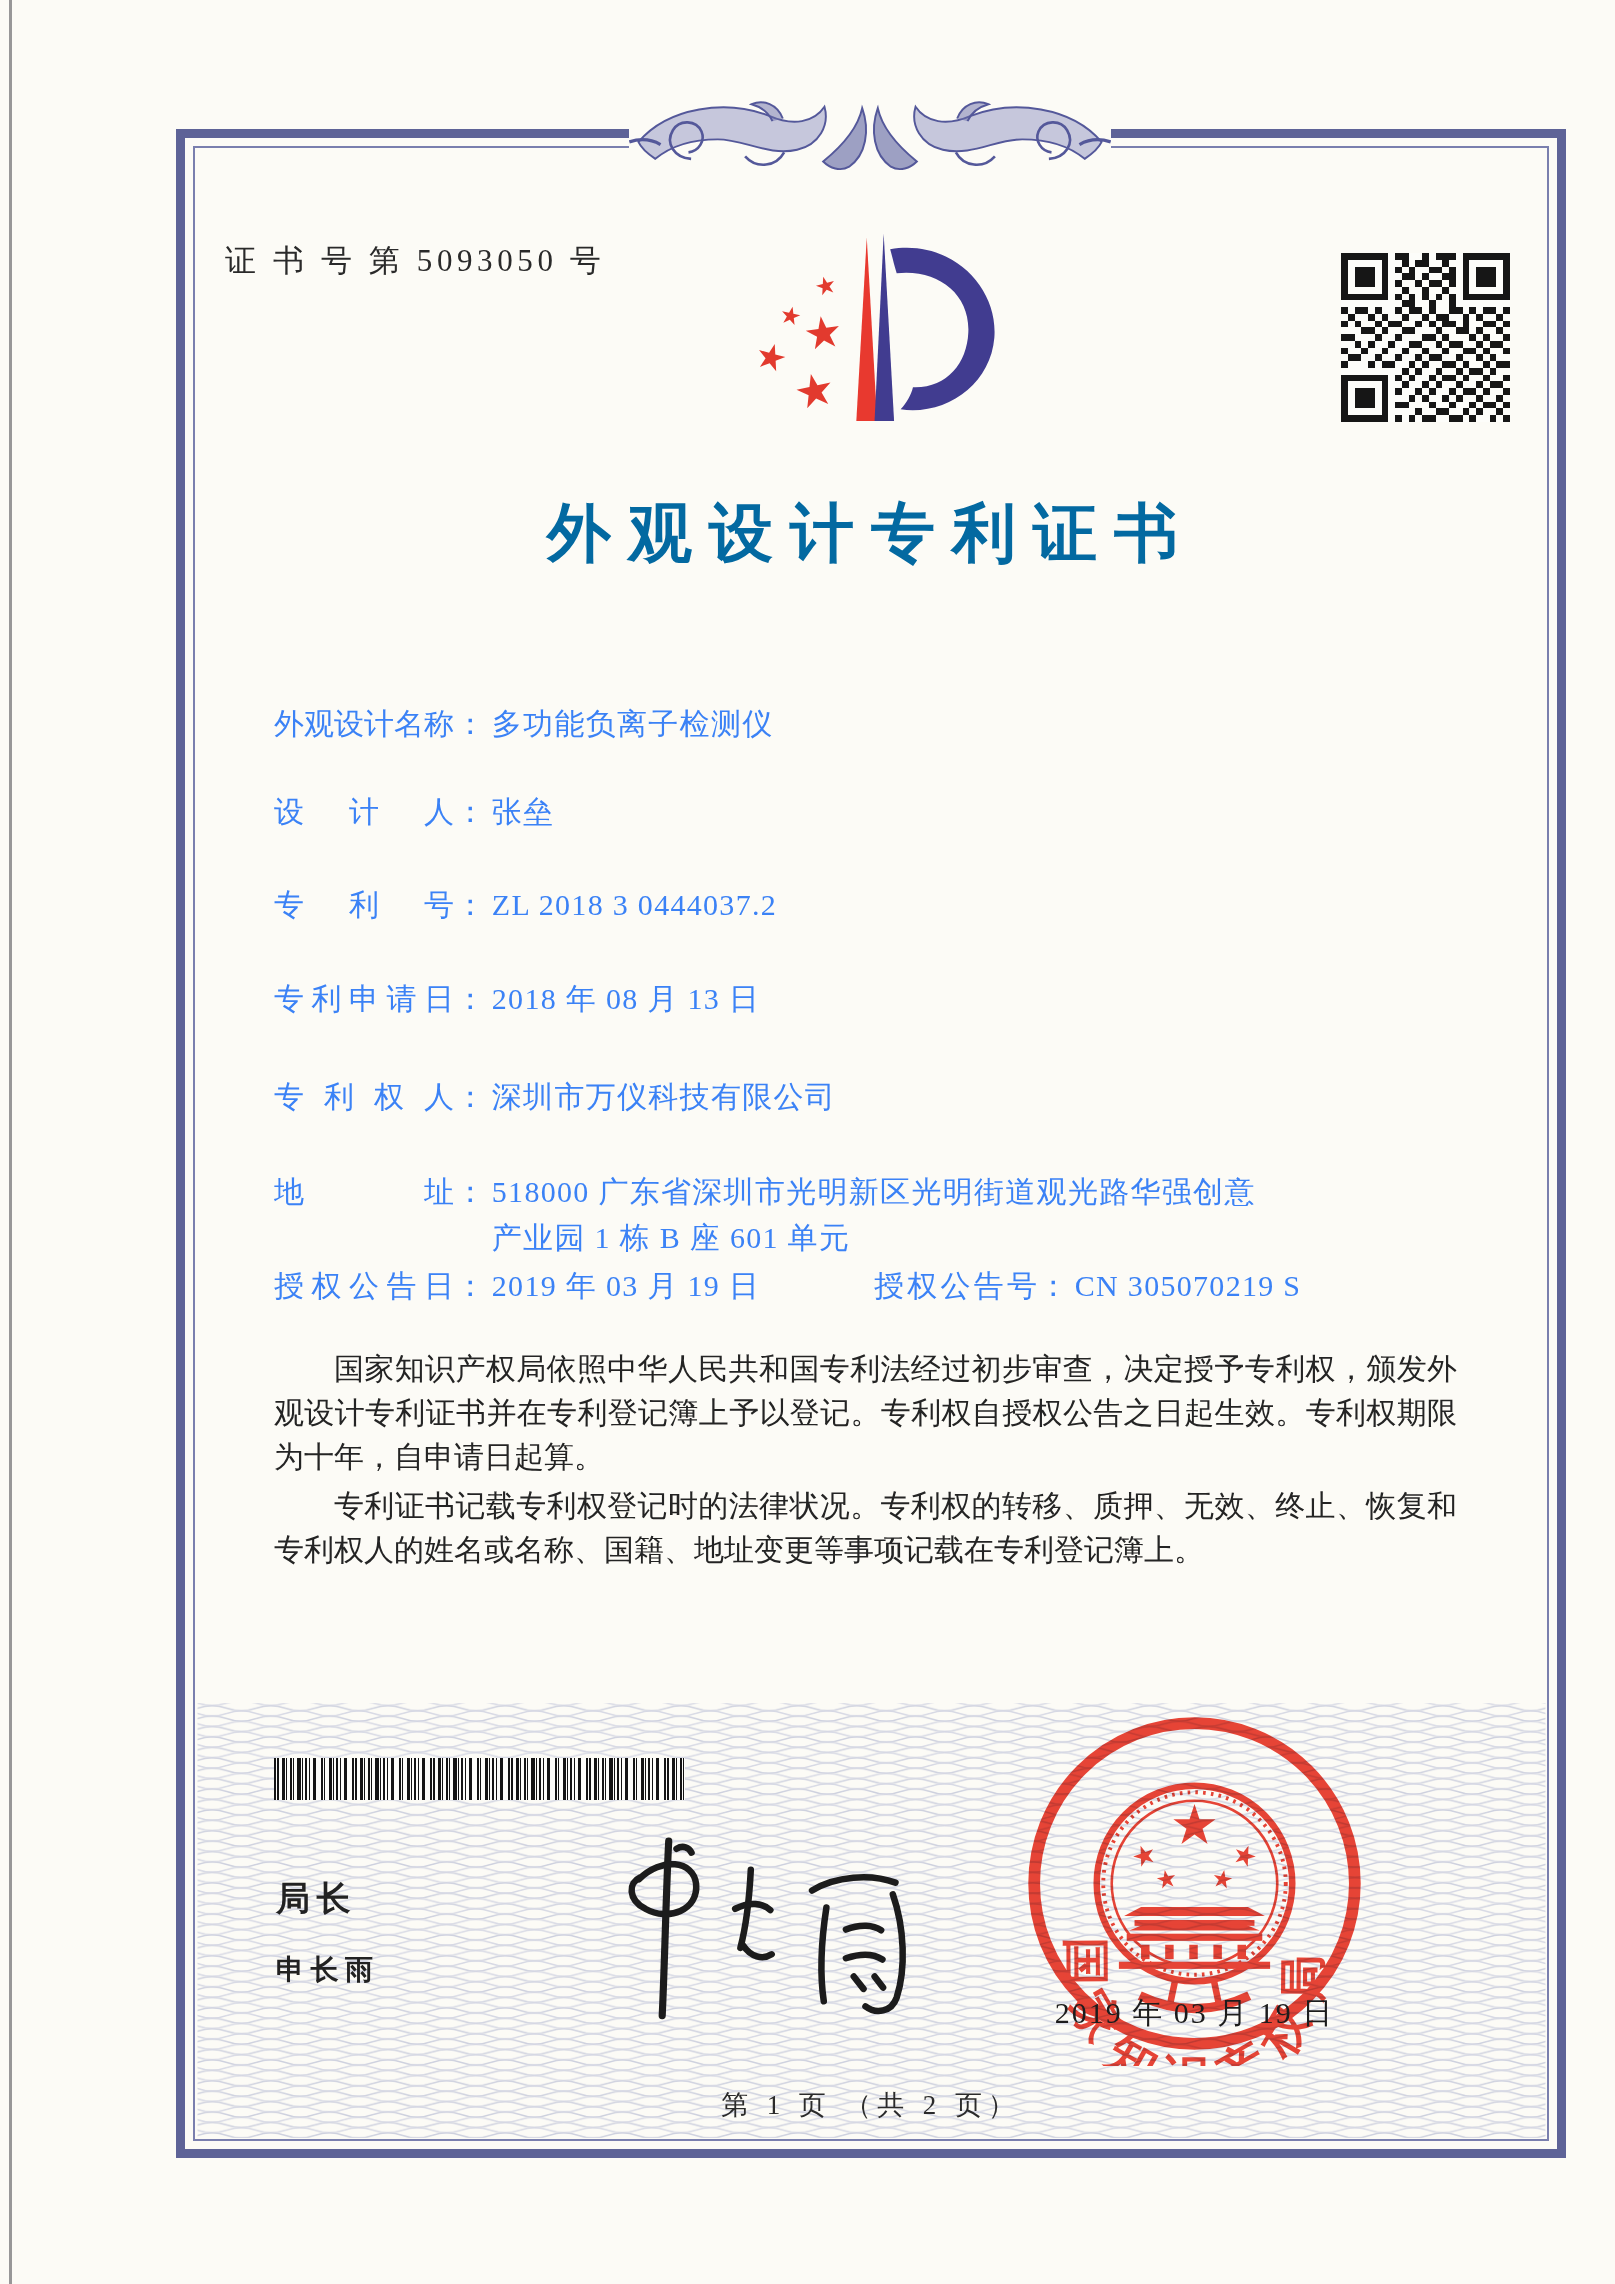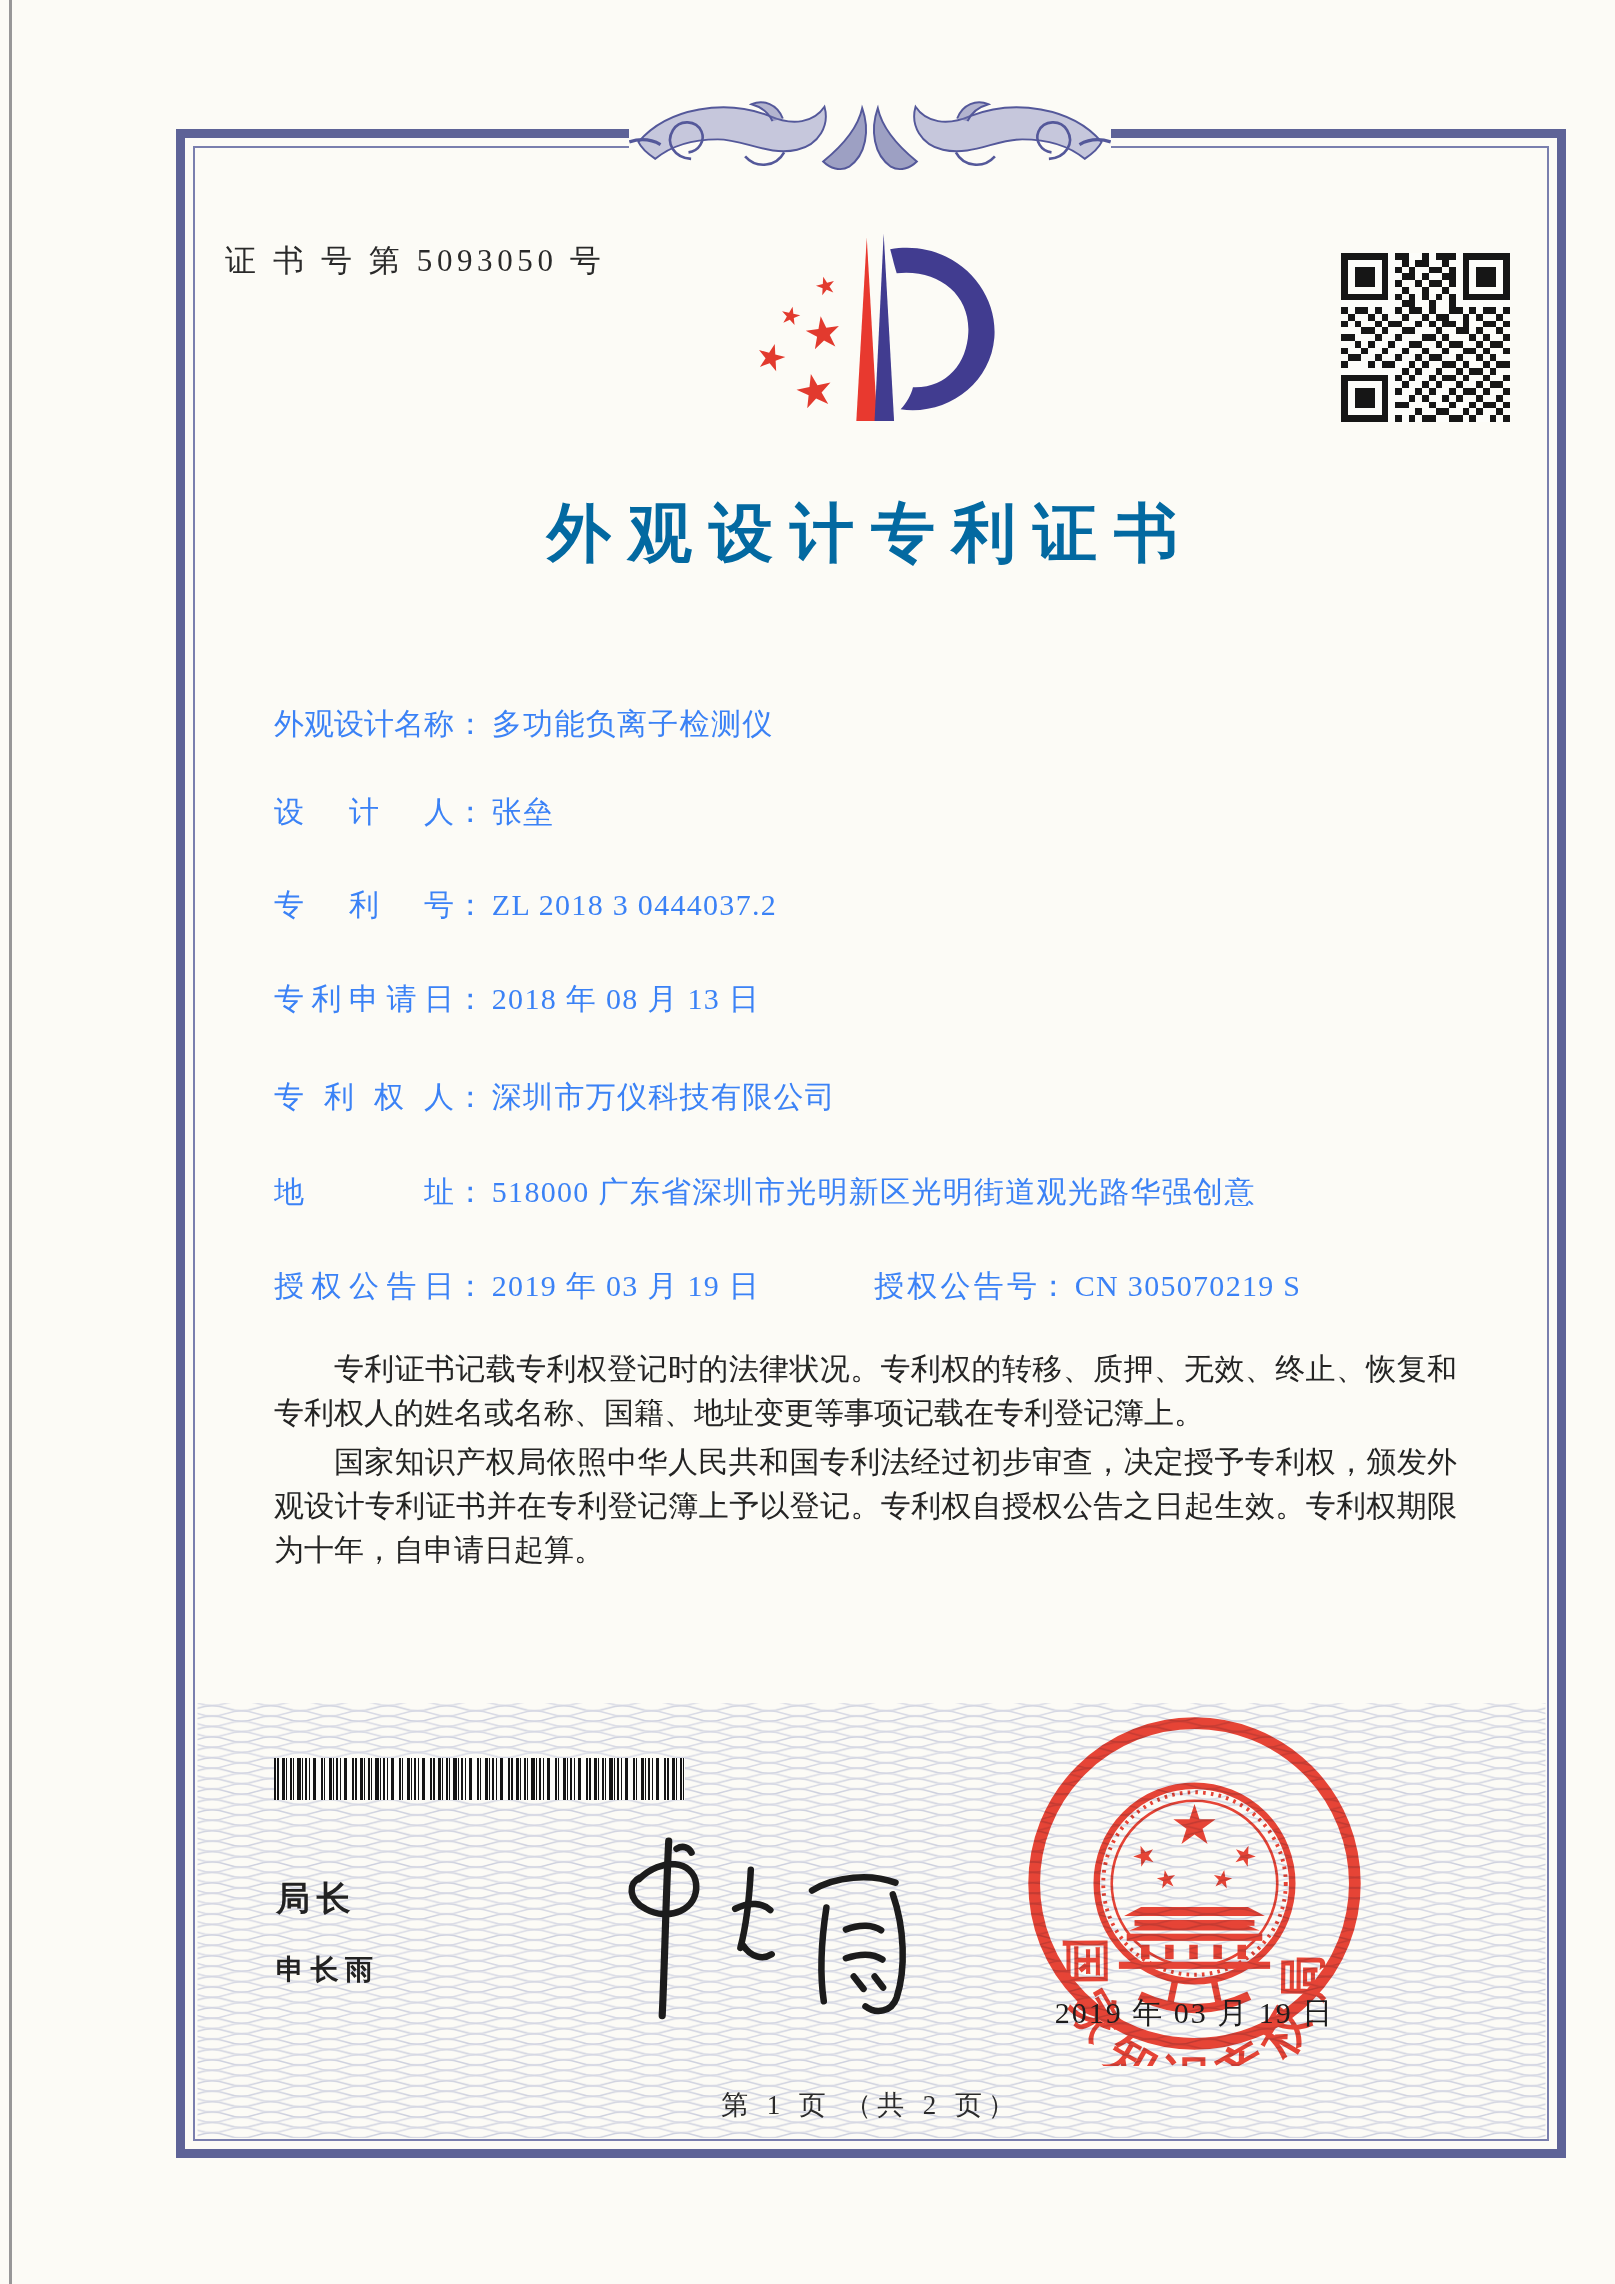--- a/index.html
+++ b/index.html
@@ -143,36 +143,37 @@
   <div class="frow" style="top:1077px">
     <span class="flabel">专利权人</span>
       <span class="fcolon">：</span>
     <span class="fvalue">深圳市万仪科技有限公司</span>
   </div>
   <div class="frow" style="top:1172px">
     <span class="flabel">地址</span>
       <span class="fcolon">：</span>
     <span class="fvalue">
       <span class="vline">518000 广东省深圳市光明新区光明街道观光路华强创意</span>
+      <span class="vline vline2">产业园 1 栋 B 座 601 单元</span>
     </span>
   </div>
   <div class="frow" style="top:1266px;width:1183px">
     <span class="flabel">授权公告日</span>
       <span class="fcolon">：</span>
     <span class="fvalue">2019 年 03 月 19 日</span>
     <span class="grant-right">
       <span class="flabel">授权公告号</span>
         <span class="fcolon">：</span>
       <span class="fvalue">CN 305070219 S</span>
     </span>
   </div>
 
   <div class="paras">
+    <p>国家知识产权局依照中华人民共和国专利法经过初步审查，决定授予专利权，颁发外观设计专利证书并在专利登记簿上予以登记。专利权自授权公告之日起生效。专利权期限为十年，自申请日起算。</p>
     <p>专利证书记载专利权登记时的法律状况。专利权的转移、质押、无效、终止、恢复和专利权人的姓名或名称、国籍、地址变更等事项记载在专利登记簿上。</p>
-    <p>国家知识产权局依照中华人民共和国专利法经过初步审查，决定授予专利权，颁发外观设计专利证书并在专利登记簿上予以登记。专利权自授权公告之日起生效。专利权期限为十年，自申请日起算。</p>
   </div>
 
   <div class="barcode"></div>
 
   <div class="director-title">局长</div>
   <div class="director-name">申长雨</div>
   <svg class="signature" width="404" height="215" viewBox="0 0 620 330">
     <g fill="none" stroke="#1c1c1c" stroke-width="10" stroke-linecap="round">
       <path d="M150,105 C185,70 234,76 238,112 C242,152 196,170 160,150 C133,136 134,110 152,102"></path>
       <path d="M196,46 C192,120 190,230 186,314" stroke-width="11"></path>

